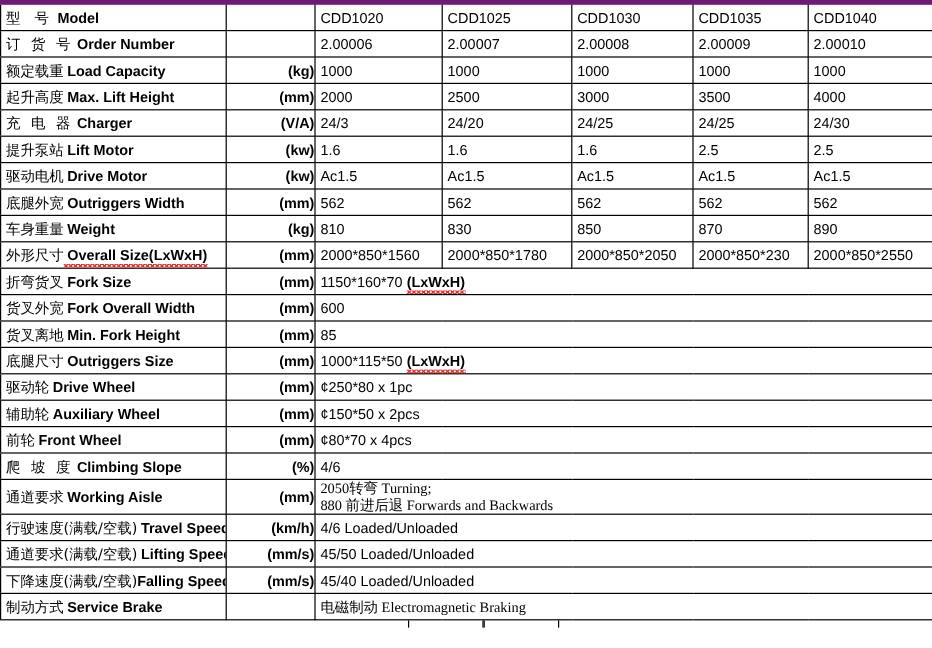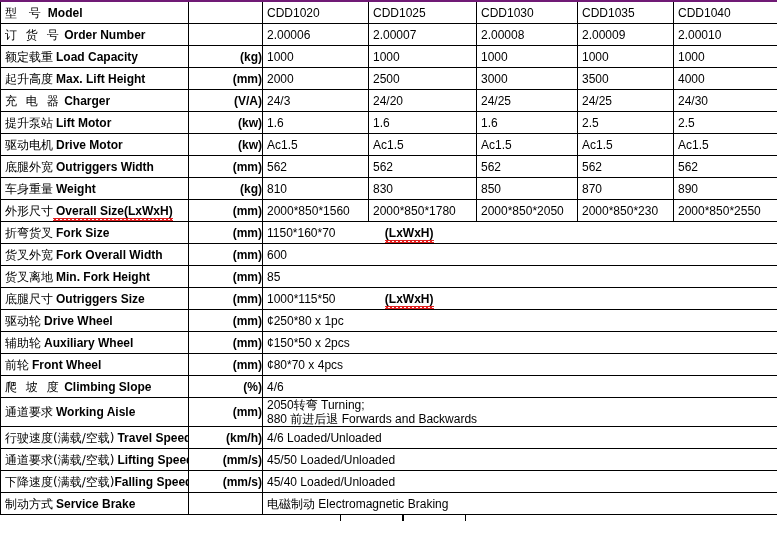--- a/index.html
+++ b/index.html
@@ -10,21 +10,21 @@
   body {
     width: 777px;
     height: 540px;
     overflow: hidden;
     font-family: "Liberation Sans", "DejaVu Sans", sans-serif;
   }
   #spec-table {
     border-collapse: collapse;
     table-layout: fixed;
     width: 777px;
-    border-top: 2px solid #701a75;
+    border-top: 4px solid #701a75;
     border-left: 1px solid #000;
   }
   #spec-table col.c-label  { width: 188px; }
   #spec-table col.c-unit   { width: 74px; }
   #spec-table col.c-m0     { width: 106px; }
   #spec-table col.c-m1     { width: 108px; }
   #spec-table col.c-m2     { width: 101px; }
   #spec-table col.c-m3     { width: 96px; }
   #spec-table col.c-m4     { width: 104px; }
 
@@ -59,26 +59,25 @@
     font-size: 11.5px;
     text-align: right;
     padding: 0 6px 0 0;
   }
   td.value-cell {
     font-weight: normal;
     font-size: 12px;
     padding-left: 6px;
   }
   td.value-cell .cnv {
-    font-family: Liberation Sans, sans-serif;
+    font-family: Liberation Serif, serif;
   }
   td.value-cell .bold-suffix {
     font-weight: bold;
     position: relative;
-    margin-left: 46px;
   }
   
   .squiggle {
     position: relative;
     display: inline-block;
   }
   .squiggle::after {
     content: "";
     position: absolute;
     left: 0;

